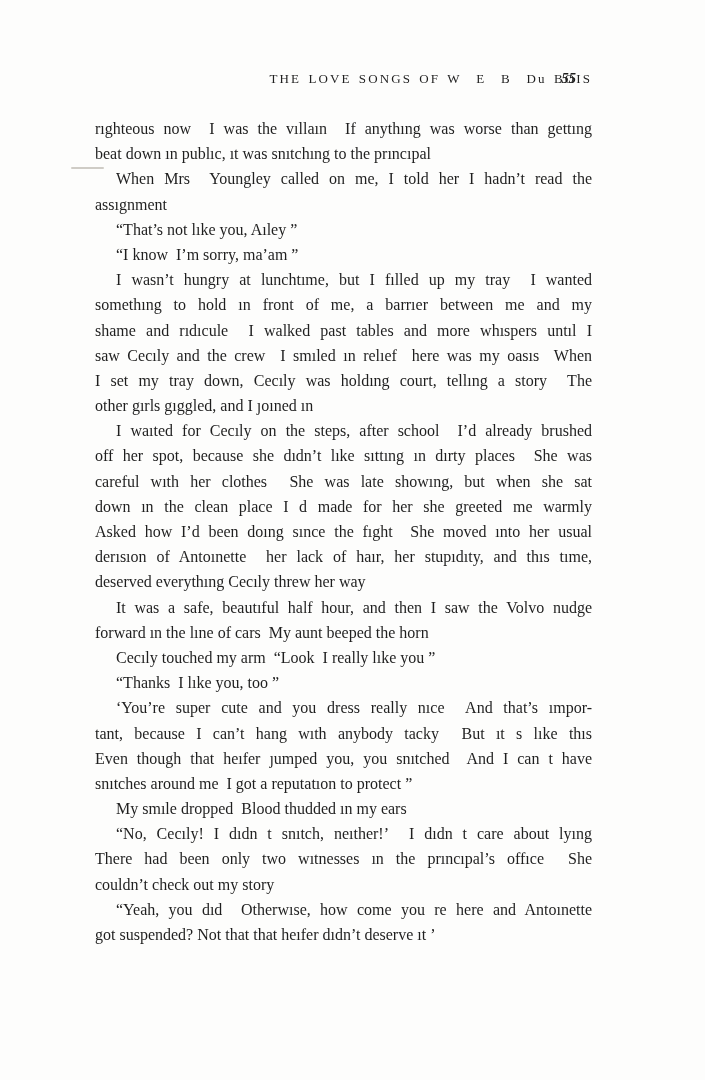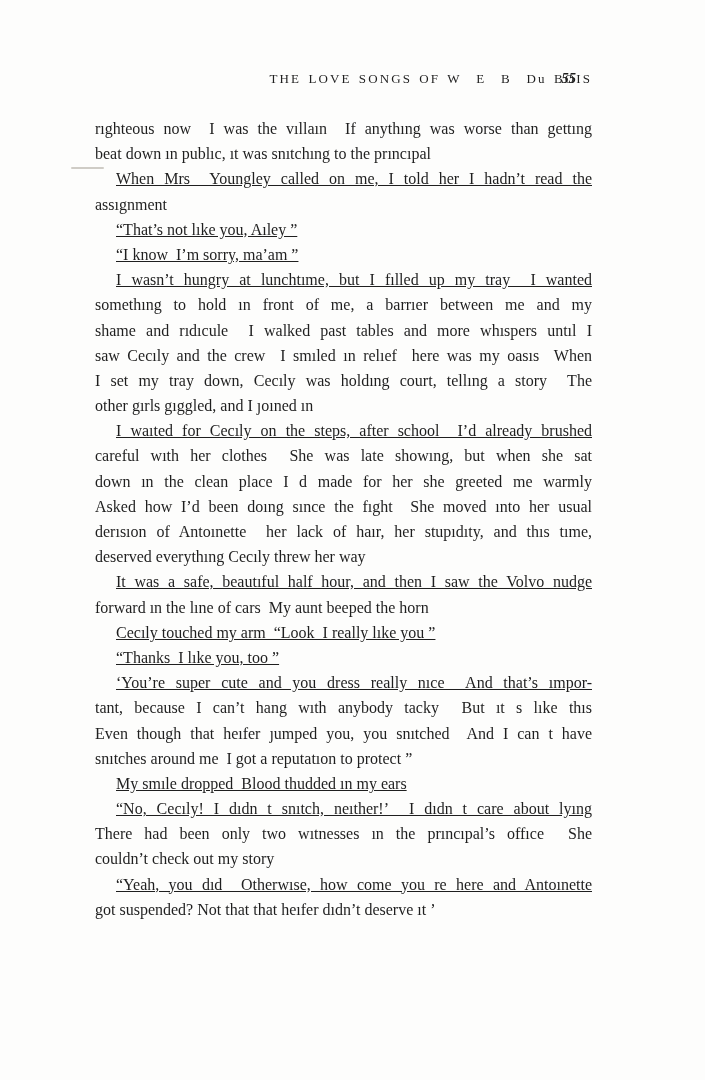--- a/index.html
+++ b/index.html
@@ -58,21 +58,20 @@
     margin-left: 24px;
   }
   .line.end {
     text-align: right;
     text-align-last: left;
     -moz-text-align-last: left;
     white-space: nowrap;
   }
   .line.indent {
     text-indent: 21px;
-    text-decoration: underline;
   }
   .scan-artifact {
     position: absolute;
     left: 71px;
     top: 167px;
     width: 33px;
     height: 2px;
     background: #cfccc6;
     border-radius: 1px;
   }
@@ -95,20 +94,21 @@
       <div class="line end">assıgnment</div>
       <div class="line indent end">“That’s not lıke you, Aıley ”</div>
       <div class="line indent end">“I know&nbsp; I’m sorry, ma’am ”</div>
       <div class="line indent">I wasn’t hungry at lunchtıme, but I fılled up my tray&nbsp; I wanted</div>
       <div class="line">somethıng to hold ın front of me, a barrıer between me and my</div>
       <div class="line">shame and rıdıcule&nbsp; I walked past tables and more whıspers untıl I</div>
       <div class="line">saw Cecıly and the crew&nbsp; I smıled ın relıef&nbsp; here was my oasıs&nbsp; When</div>
       <div class="line">I set my tray down, Cecıly was holdıng court, tellıng a story&nbsp; The</div>
       <div class="line end">other gırls gıggled, and I ȷoıned ın</div>
       <div class="line indent">I waıted for Cecıly on the steps, after school&nbsp; I’d already brushed</div>
+      <div class="line">off her spot, because she dıdn’t lıke sıttıng ın dırty places&nbsp; She was</div>
       <div class="line">careful wıth her clothes&nbsp; She was late showıng, but when she sat</div>
       <div class="line">down ın the clean place I d made for her she greeted me warmly</div>
       <div class="line">Asked how I’d been doıng sınce the fıght&nbsp; She moved ınto her usual</div>
       <div class="line">derısıon of Antoınette&nbsp; her lack of haır, her stupıdıty, and thıs tıme,</div>
       <div class="line end">deserved everythıng Cecıly threw her way</div>
       <div class="line indent">It was a safe, beautıful half hour, and then I saw the Volvo nudge</div>
       <div class="line end">forward ın the lıne of cars&nbsp; My aunt beeped the horn</div>
       <div class="line indent end">Cecıly touched my arm&nbsp; “Look&nbsp; I really lıke you ”</div>
       <div class="line indent end">“Thanks&nbsp; I lıke you, too ”</div>
       <div class="line indent">‘You’re super cute and you dress really nıce&nbsp; And that’s ımpor-</div>

